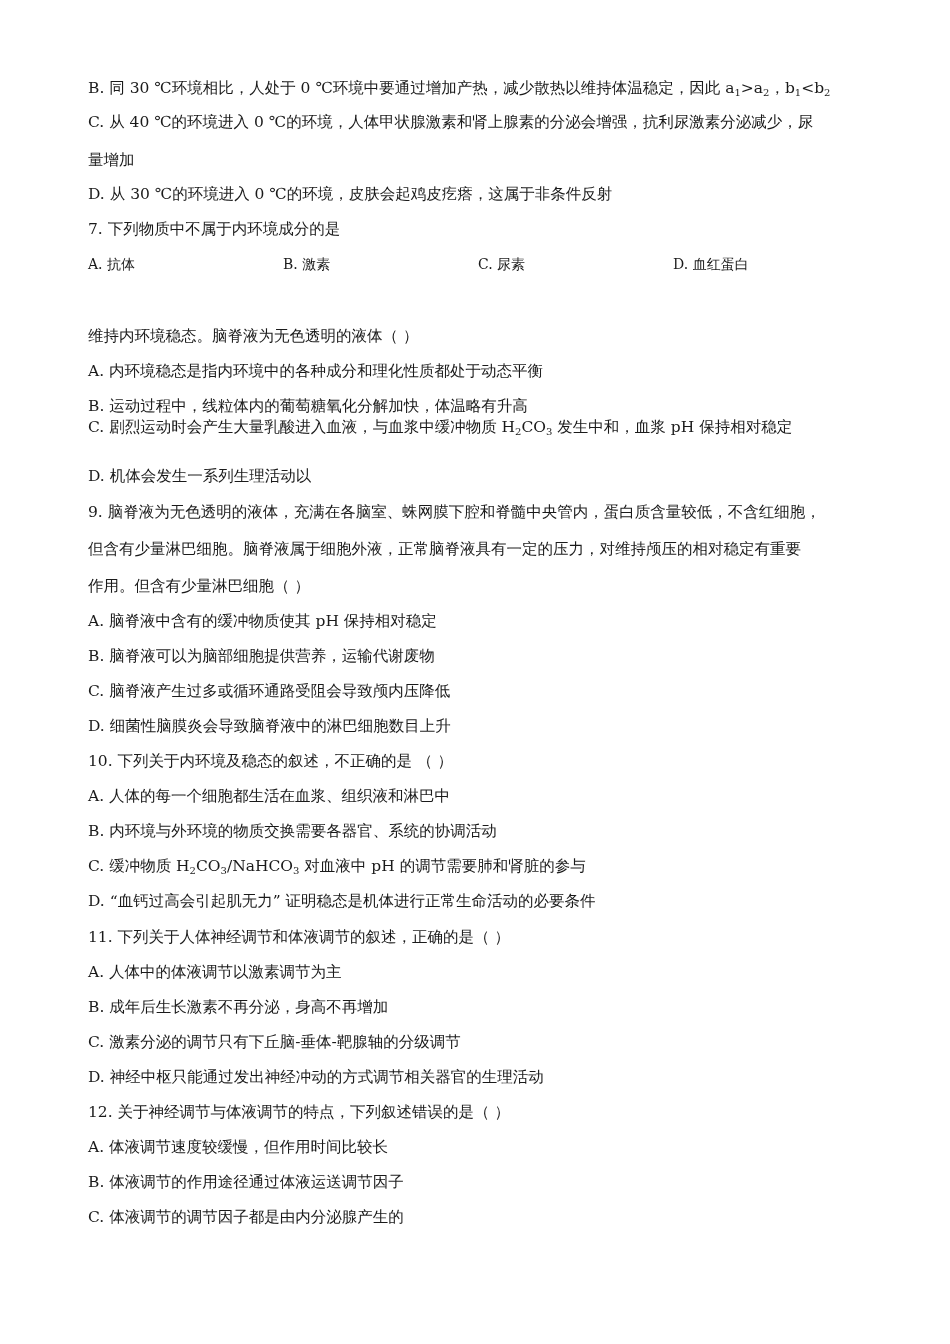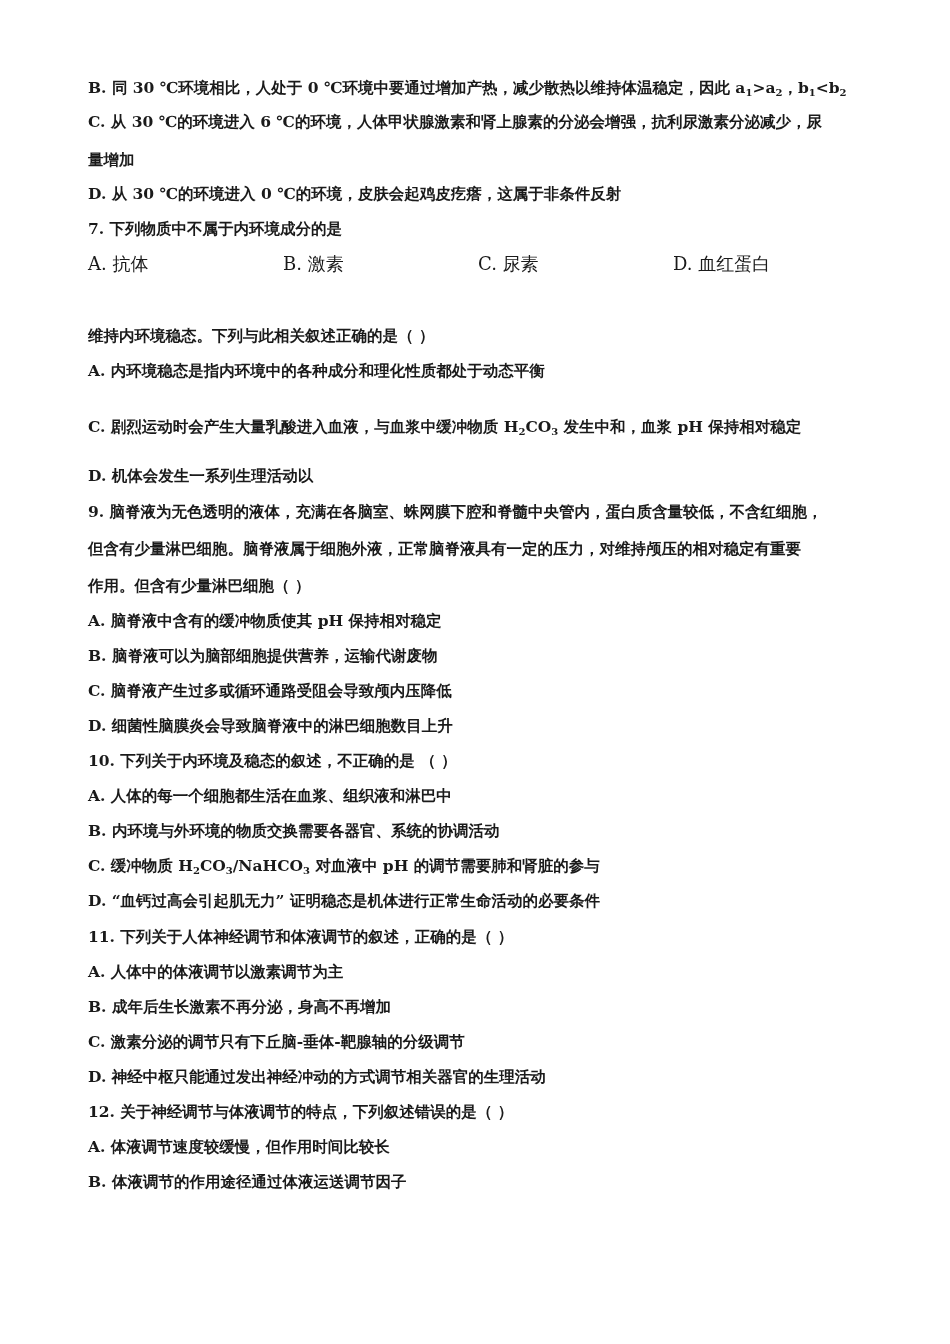--- a/index.html
+++ b/index.html
@@ -1,44 +1,45 @@
 <!DOCTYPE html>
 <html><head>
 <meta charset="utf-8">
 <style>
   html, body { margin:0; padding:0; background:#ffffff; }
   body { width:950px; height:1344px; position:relative; overflow:hidden;
          font-family:"DejaVu Serif","Liberation Serif",serif; color:#1a1a1a; }
   .page { position:absolute; left:0; top:0; width:950px; height:1344px; }
-  .line { position:absolute; left:88px; font-size:15.5px; line-height:20px; white-space:nowrap;font-weight:bold; }
-  .opts { position:absolute; left:88px; width:780px; font-size:18px; line-height:20px; display:flex; }
+  .line { position:absolute; left:88px; font-size:15.5px; line-height:20px; white-space:nowrap; }
+  .opts { position:absolute; left:88px; width:780px; font-size:14px; line-height:20px; display:flex; }
   .opts span.opt { width:195px; white-space:nowrap; }
   sub { font-size:10px; vertical-align:-3px; line-height:0; }
 </style>
 </head>
 <body>
 
 <div class="page">
 
   <div class="line" style="top:78px"><span>B. 同 30 ℃环境相比，人处于 0 ℃环境中要通过增加产热，减少散热以维持体温稳定，因此 a</span><sub>1</sub><span>&gt;a</span><sub>2</sub><span>，b</span><sub>1</sub><span>&lt;b</span><sub>2</sub></div>
 
-  <div class="line" style="top:112px">C. 从 30 ℃的环境进入 6 ℃的环境，人体甲状腺激素和肾上腺素的分泌会增强，抗利尿激素分泌减少，尿</div>
+  <div class="line" style="top:112px">C. 从 40 ℃的环境进入 0 ℃的环境，人体甲状腺激素和肾上腺素的分泌会增强，抗利尿激素分泌减少，尿</div>
   <div class="line" style="top:150px">量增加</div>
   <div class="line" style="top:184px">D. 从 30 ℃的环境进入 0 ℃的环境，皮肤会起鸡皮疙瘩，这属于非条件反射</div>
   <div class="line" style="top:219px">7. 下列物质中不属于内环境成分的是</div>
 
   <div class="opts" style="top:254px">
     <span class="opt">A. 抗体</span>
     <span class="opt">B. 激素</span>
     <span class="opt">C. 尿素</span>
     <span class="opt">D. 血红蛋白</span>
   </div>
 
-  <div class="line" style="top:326px">维持内环境稳态。下列与此相关叙述正确的是（    ）</div>
+  <div class="line" style="top:326px">维持内环境稳态。脑脊液为无色透明的液体（    ）</div>
   <div class="line" style="top:361px">A. 内环境稳态是指内环境中的各种成分和理化性质都处于动态平衡</div>
+  <div class="line" style="top:396px">B. 运动过程中，线粒体内的葡萄糖氧化分解加快，体温略有升高</div>
 
   <div class="line" style="top:417px"><span>C. 剧烈运动时会产生大量乳酸进入血液，与血浆中缓冲物质 H</span><sub>2</sub><span>CO</span><sub>3</sub><span> 发生中和，血浆 pH 保持相对稳定</span></div>
 
   <div class="line" style="top:466px">D. 机体会发生一系列生理活动以</div>
   <div class="line" style="top:502px">9. 脑脊液为无色透明的液体，充满在各脑室、蛛网膜下腔和脊髓中央管内，蛋白质含量较低，不含红细胞，</div>
   <div class="line" style="top:539px">但含有少量淋巴细胞。脑脊液属于细胞外液，正常脑脊液具有一定的压力，对维持颅压的相对稳定有重要</div>
   <div class="line" style="top:576px">作用。但含有少量淋巴细胞（        ）</div>
   <div class="line" style="top:611px">A. 脑脊液中含有的缓冲物质使其 pH 保持相对稳定</div>
   <div class="line" style="top:646px">B. 脑脊液可以为脑部细胞提供营养，运输代谢废物</div>
   <div class="line" style="top:681px">C. 脑脊液产生过多或循环通路受阻会导致颅内压降低</div>
@@ -51,14 +52,15 @@
 
   <div class="line" style="top:891px">D. “血钙过高会引起肌无力” 证明稳态是机体进行正常生命活动的必要条件</div>
   <div class="line" style="top:927px">11. 下列关于人体神经调节和体液调节的叙述，正确的是（    ）</div>
   <div class="line" style="top:962px">A. 人体中的体液调节以激素调节为主</div>
   <div class="line" style="top:1032px">C. 激素分泌的调节只有下丘脑-垂体-靶腺轴的分级调节</div>
   <div class="line" style="top:997px">B. 成年后生长激素不再分泌，身高不再增加</div>
   <div class="line" style="top:1067px">D. 神经中枢只能通过发出神经冲动的方式调节相关器官的生理活动</div>
   <div class="line" style="top:1102px">12. 关于神经调节与体液调节的特点，下列叙述错误的是（    ）</div>
   <div class="line" style="top:1137px">A. 体液调节速度较缓慢，但作用时间比较长</div>
   <div class="line" style="top:1172px">B. 体液调节的作用途径通过体液运送调节因子</div>
+  <div class="line" style="top:1207px">C. 体液调节的调节因子都是由内分泌腺产生的</div>
 
 </div>
 
 </body></html>

